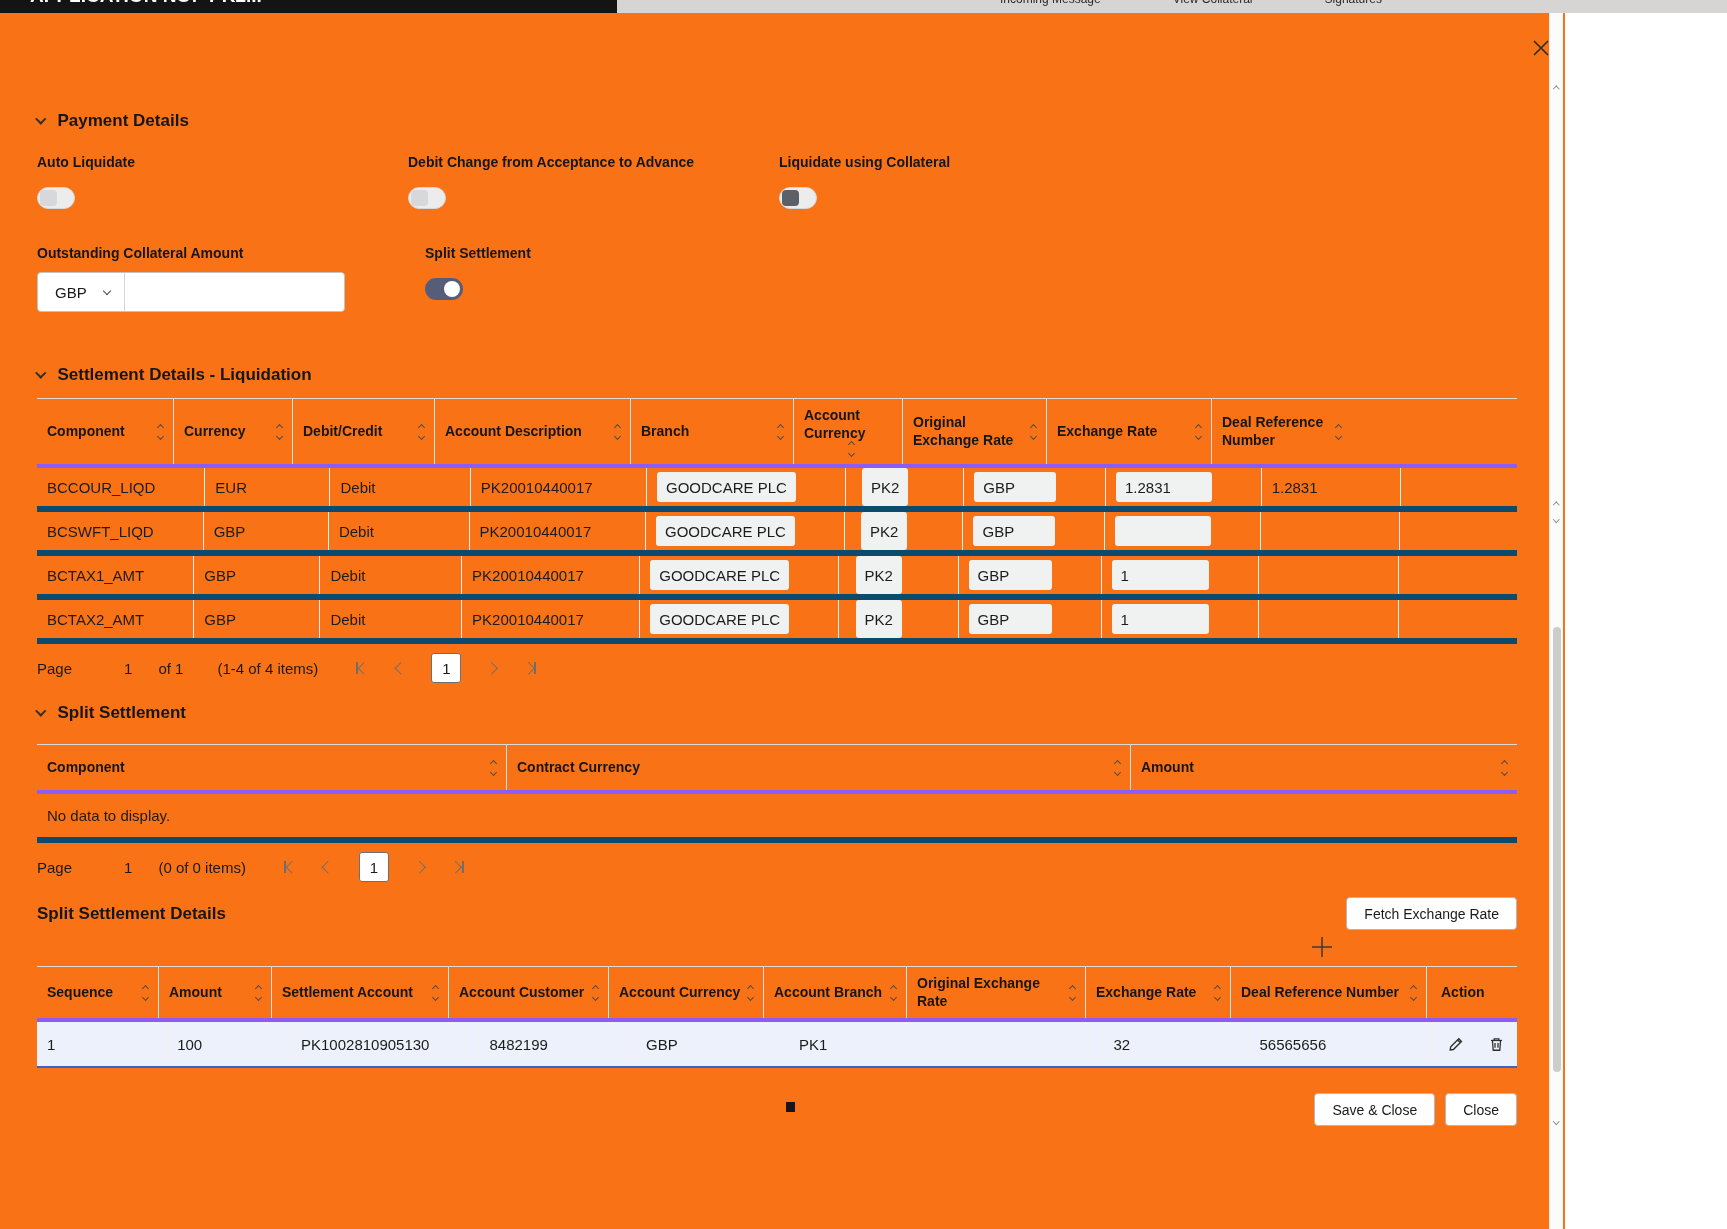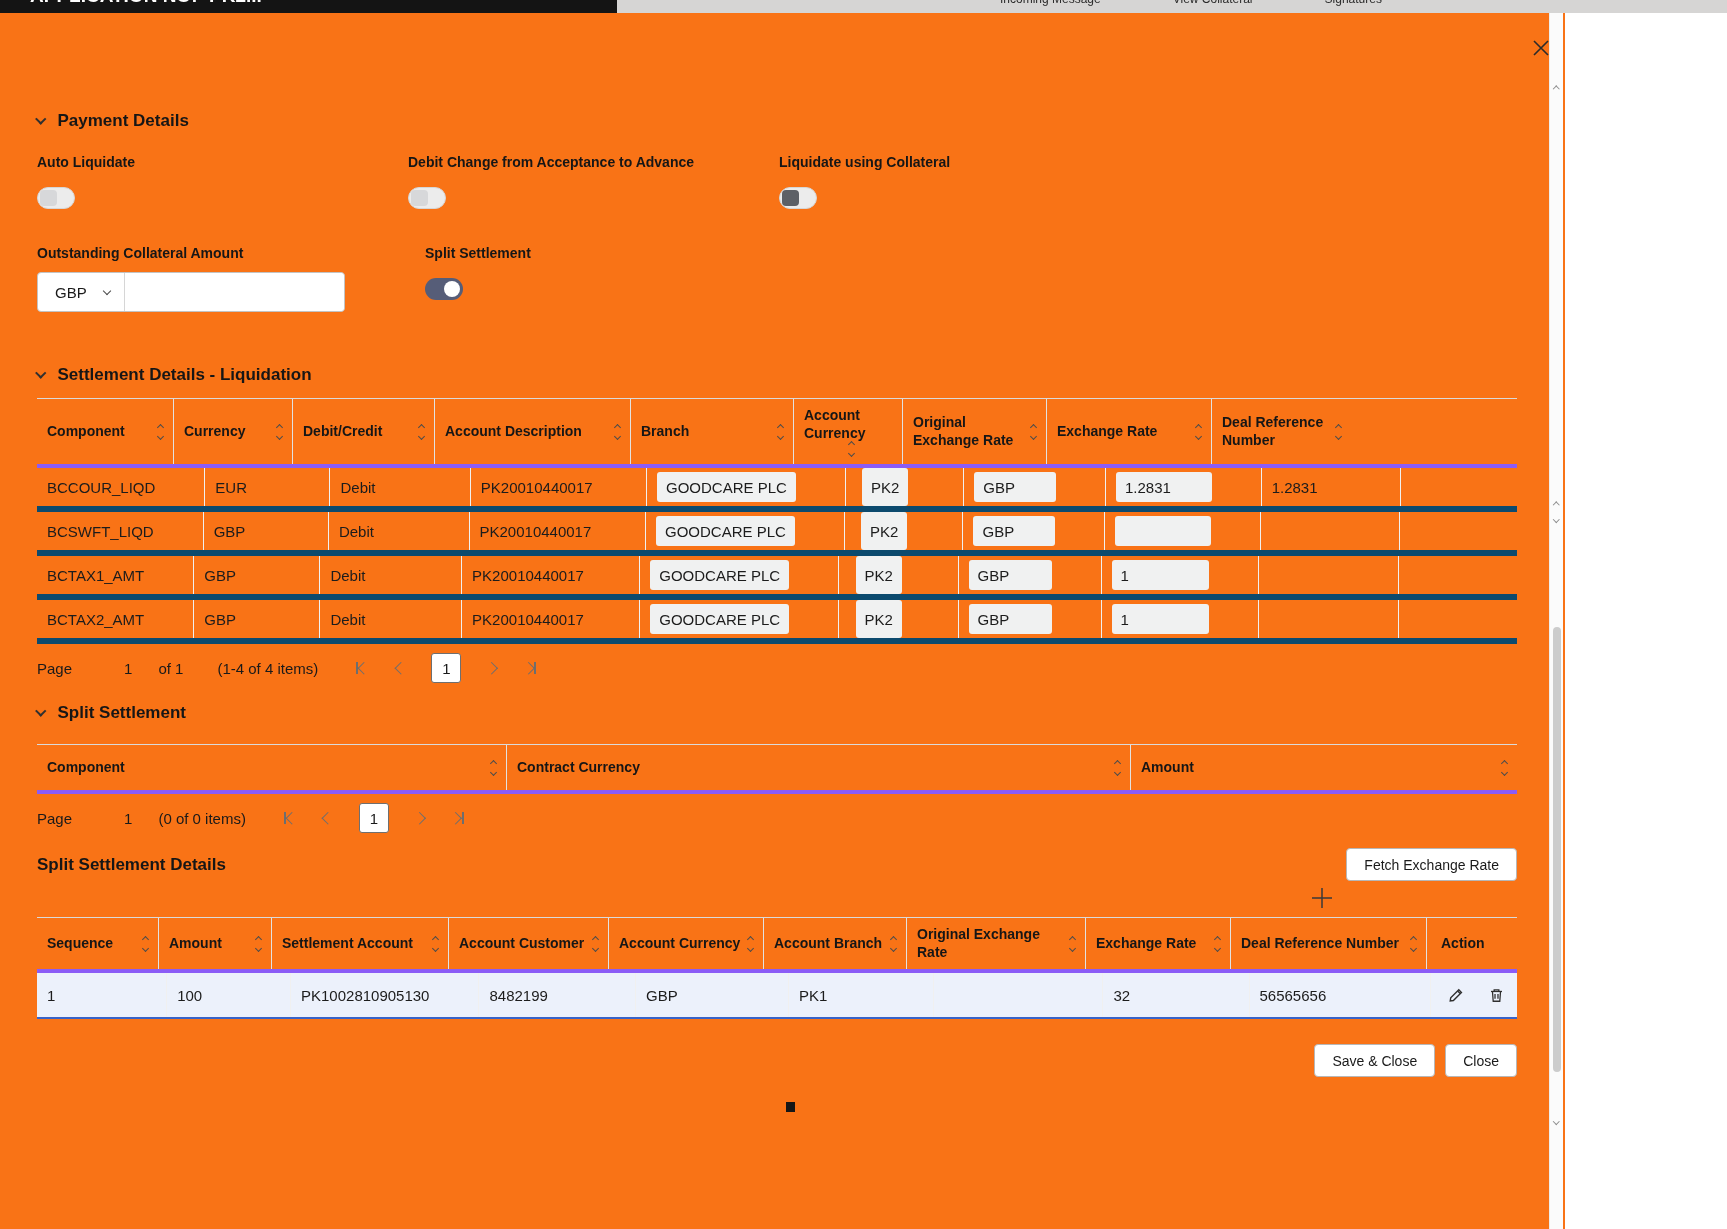--- a/index.html
+++ b/index.html
@@ -447,20 +447,23 @@
             </span>
           </div>
         <div class="th">
             <span>Amount</span>
             <span class="sorti">
               <i class="ch up"></i>
               <i class="ch down"></i>
             </span>
           </div>
       </div>
+      <div class="tr">
+        <div class="td span-all">No data to display.</div>
+      </div>
     </div>
 
     <div class="pgrow">
       <span>Page</span>
       <span class="pnum">1</span>
       <span class="pof">(0 of 0 items)</span>
       <span class="pgicons">
         <button class="pgbtn">
             <span class="vbar"></span>
             <span class="ch left"></span>

